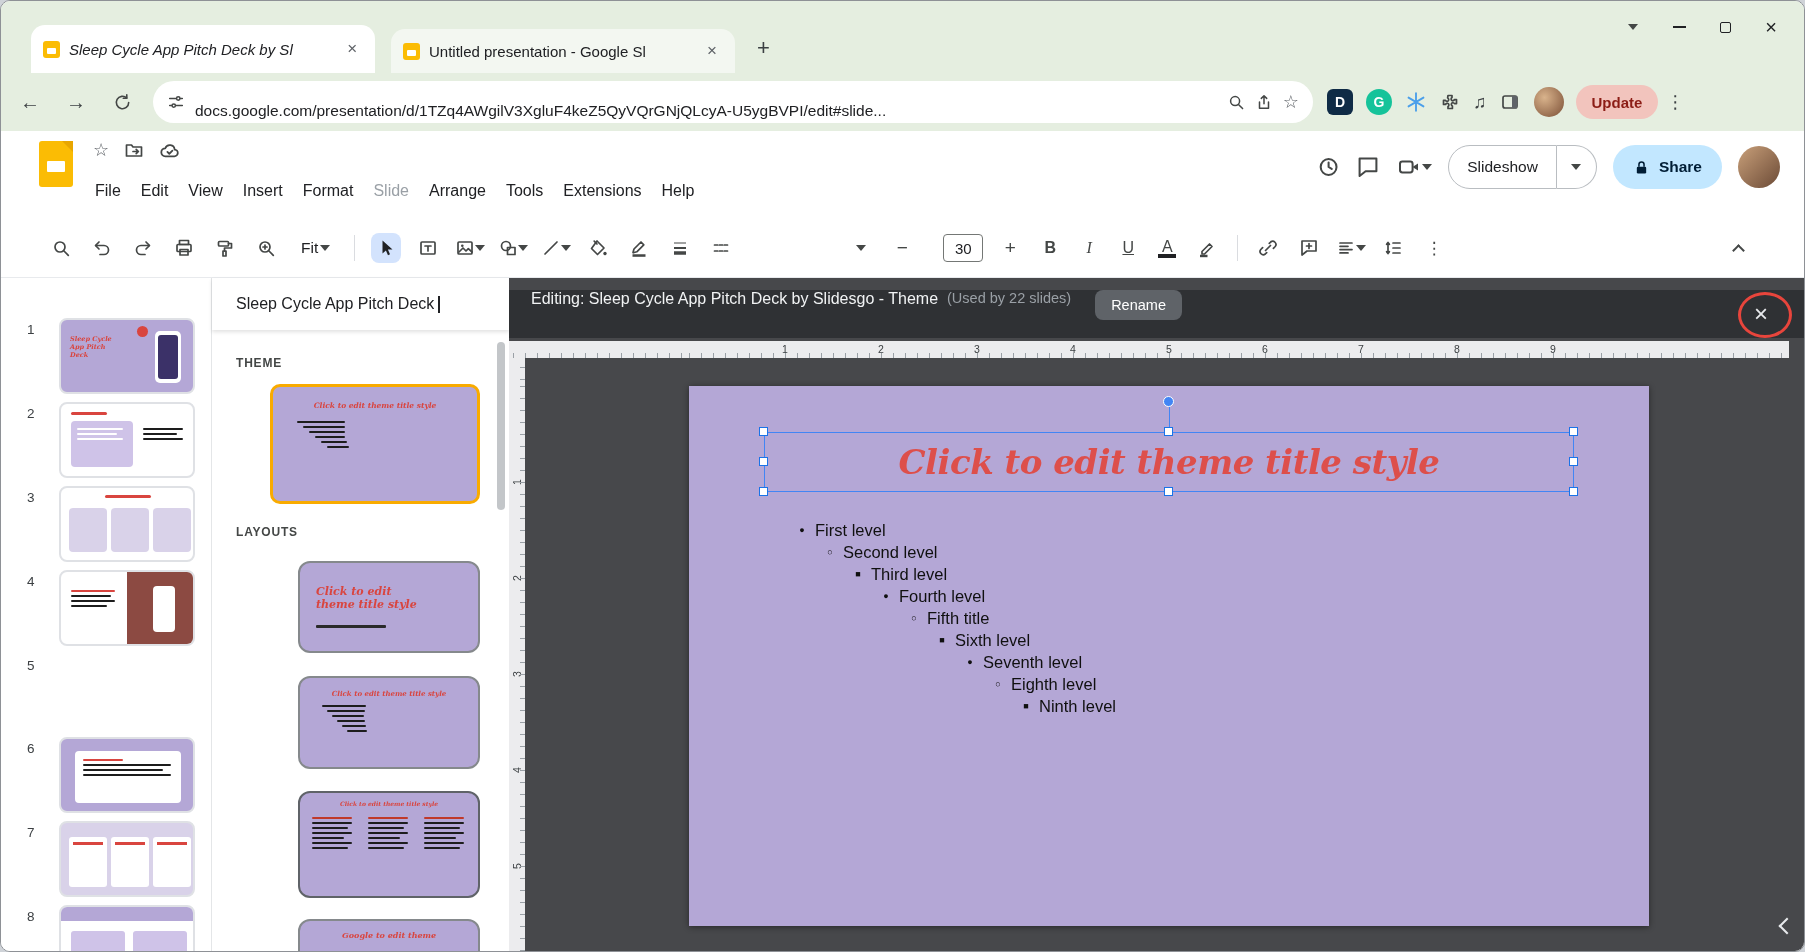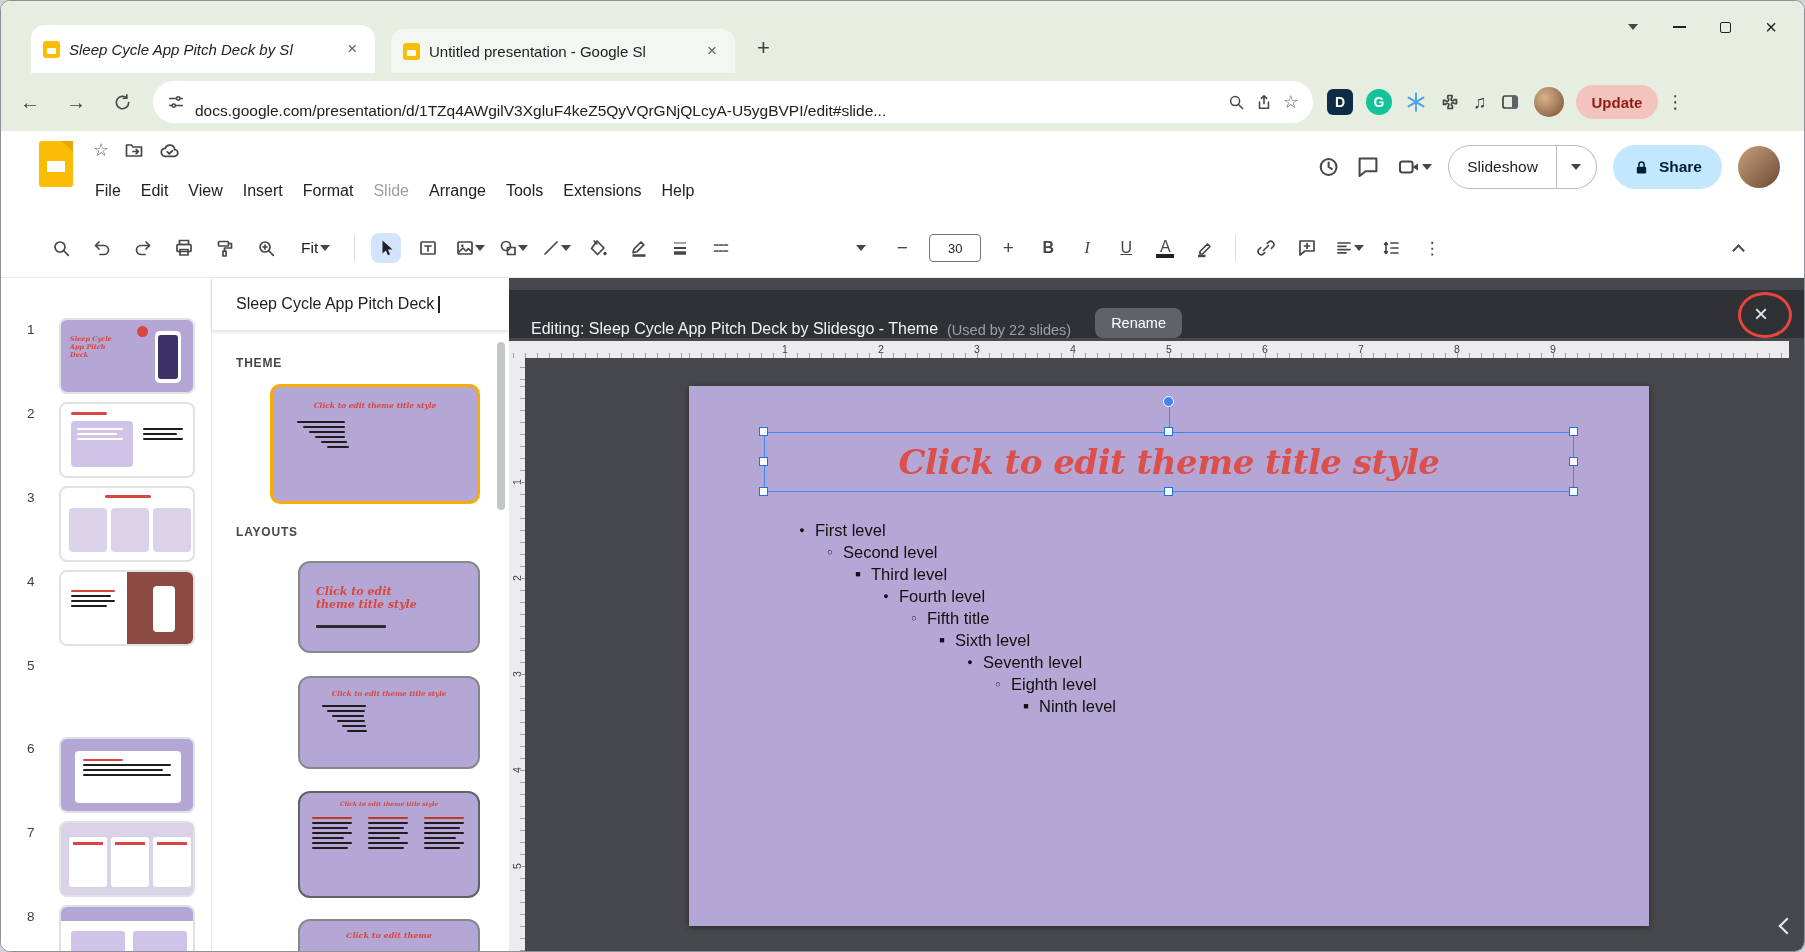--- a/index.html
+++ b/index.html
@@ -53,21 +53,21 @@
   .sharebtn{height:44px;border-radius:22px;background:#c2e7ff;display:flex;align-items:center;gap:9px;padding:0 20px;font-size:15.5px;color:#001d35;font-weight:bold;}
   .avatar-lg{width:42px;height:42px;border-radius:50%;background:linear-gradient(135deg,#c9a07a,#6b4a36);}
 
   
   .apptoolbar{position:absolute;left:0;top:218px;width:100%;height:59px;background:#fff;border-bottom:1px solid #e8eaed;display:flex;align-items:center;padding-left:46px;gap:13px;}
   .ic{display:flex;align-items:center;justify-content:center;min-width:28px;height:30px;}
   .ic.sel{background:#d3e3fd;border-radius:8px;padding:0 5px;}
   .st{stroke:#444746;stroke-width:1.7;fill:none;stroke-linecap:round;stroke-linejoin:round;}
   .tdiv{width:1px;height:26px;background:#dadce0;margin:0 3px;}
   .fitbtn{display:flex;align-items:center;gap:2px;font-size:15.5px;color:#202124;padding:0 8px;}
-  .fontsize{width:52px;height:28px;border:1px solid #747775;border-radius:4px;font-size:13px;color:#202124;display:flex;align-items:center;justify-content:center;}
+  .fontsize{width:40px;height:28px;border:1px solid #747775;border-radius:4px;font-size:15px;color:#202124;display:flex;align-items:center;justify-content:center;margin-left:14px;}
   .fmt{font-size:16px;color:#444746;width:26px;text-align:center;}
   .fmt.b{font-weight:bold;}
   .fmt.i{font-style:italic;font-family:"Liberation Serif",serif;}
   .fmt.u{text-decoration:underline;}
   .fmt.a{border-bottom:4px solid #202124;line-height:15px;width:18px;margin:0 4px;}
   .chevup{width:9px;height:9px;border-left:2px solid #444746;border-top:2px solid #444746;transform:rotate(45deg);margin-top:4px;}
 
   
   .filmstrip{position:absolute;left:0;top:277px;width:210px;height:675px;background:#fff;overflow:hidden;}
   .snum{position:absolute;left:26px;font-size:13.5px;color:#3c4043;}
@@ -80,21 +80,21 @@
   .tp-name{font-size:16px;color:#202124;white-space:nowrap;overflow:hidden;max-width:240px;}
   .txtcursor{display:inline-block;width:1.5px;height:17px;background:#202124;margin-left:4px;vertical-align:middle;}
   .tp-label{position:absolute;left:24px;font-size:12px;font-weight:bold;letter-spacing:.8px;color:#444746;}
   .themethumb{position:absolute;left:58px;top:106px;width:210px;height:120px;background:#b4a7d6;border:3px solid #f9ab00;border-radius:10px;overflow:hidden;}
   .layout{position:absolute;left:86px;width:182px;background:#b4a7d6;border:2px solid #85898c;border-radius:12px;overflow:hidden;}
   .tp-scroll{position:absolute;right:4px;top:64px;width:8px;height:168px;background:#c3c6c9;border-radius:4px;}
   .microbars>div{height:2px;background:#1d1d1d;margin-bottom:3px;border-radius:1px;}
 
   
   .canvas{position:absolute;left:508px;top:277px;width:1297px;height:675px;background:#47484b;overflow:hidden;}
-  .banner{position:absolute;left:0;top:12px;width:100%;height:48px;background:#2f3134;display:flex;align-items:flex-end;padding-left:22px;}
+  .banner{position:absolute;left:0;top:12px;width:100%;height:48px;background:#2f3134;display:flex;align-items:flex-start;padding-left:22px;}
   .banner .etext{font-size:16px;color:#f1f3f4;}
   .banner .uby{font-size:14.5px;color:#9aa0a6;margin-left:9px;}
   .renamebtn{margin-left:24px;height:30px;padding:0 16px;border-radius:8px;background:#5f6368;color:#fff;font-size:14.5px;display:flex;align-items:center;}
   .bclose{position:absolute;left:1245px;top:10px;font-size:24px;color:#e8eaed;}
   .redring{position:absolute;left:1229px;top:2px;width:54px;height:46px;border:3px solid #e8453c;border-radius:50%;}
   .hruler{position:absolute;left:0;top:63px;width:1280px;height:17px;background:#ececee;}
   .hruler::after{content:"";position:absolute;left:0;right:0;bottom:0;height:5px;background:repeating-linear-gradient(90deg,#9aa0a6 0 1px,transparent 1px 12px);background-position-x:180px;}
   .hruler span{position:absolute;bottom:3px;transform:translateX(-50%);font-size:10.5px;color:#3c4043;}
   .vruler{position:absolute;left:0;top:80px;width:16px;bottom:0;background:#ececee;}
   .vruler::after{content:"";position:absolute;top:0;bottom:0;right:0;width:5px;background:repeating-linear-gradient(180deg,#9aa0a6 0 1px,transparent 1px 12px);background-position-y:28px;}
@@ -534,21 +534,21 @@
           <div style="width:40px;"></div>
           <div style="width:36px;"></div>
           <div style="width:40px;"></div>
           <div style="width:32px;"></div>
           <div style="width:40px;"></div>
           <div style="width:36px;"></div>
         </div>
     </div>
 
     <div class="layout" style="top:641px;height:90px;">
-      <div class="mini-red-title" style="position:absolute;left:0;top:9px;width:100%;text-align:center;font-size:8px;">Click to edit theme</div>
+      <div class="mini-red-title" style="position:absolute;left:0;top:9px;width:100%;text-align:center;font-size:8px;">Google to edit theme</div>
     </div>
   </div>
 
   <div class="canvas">
     <div class="banner">
       <span class="etext">Editing: Sleep Cycle App Pitch Deck by Slidesgo - Theme</span>
       <span class="uby">(Used by 22 slides)</span>
       <span class="renamebtn">Rename</span>
       <span class="bclose">×</span>
       <span class="redring"></span>

